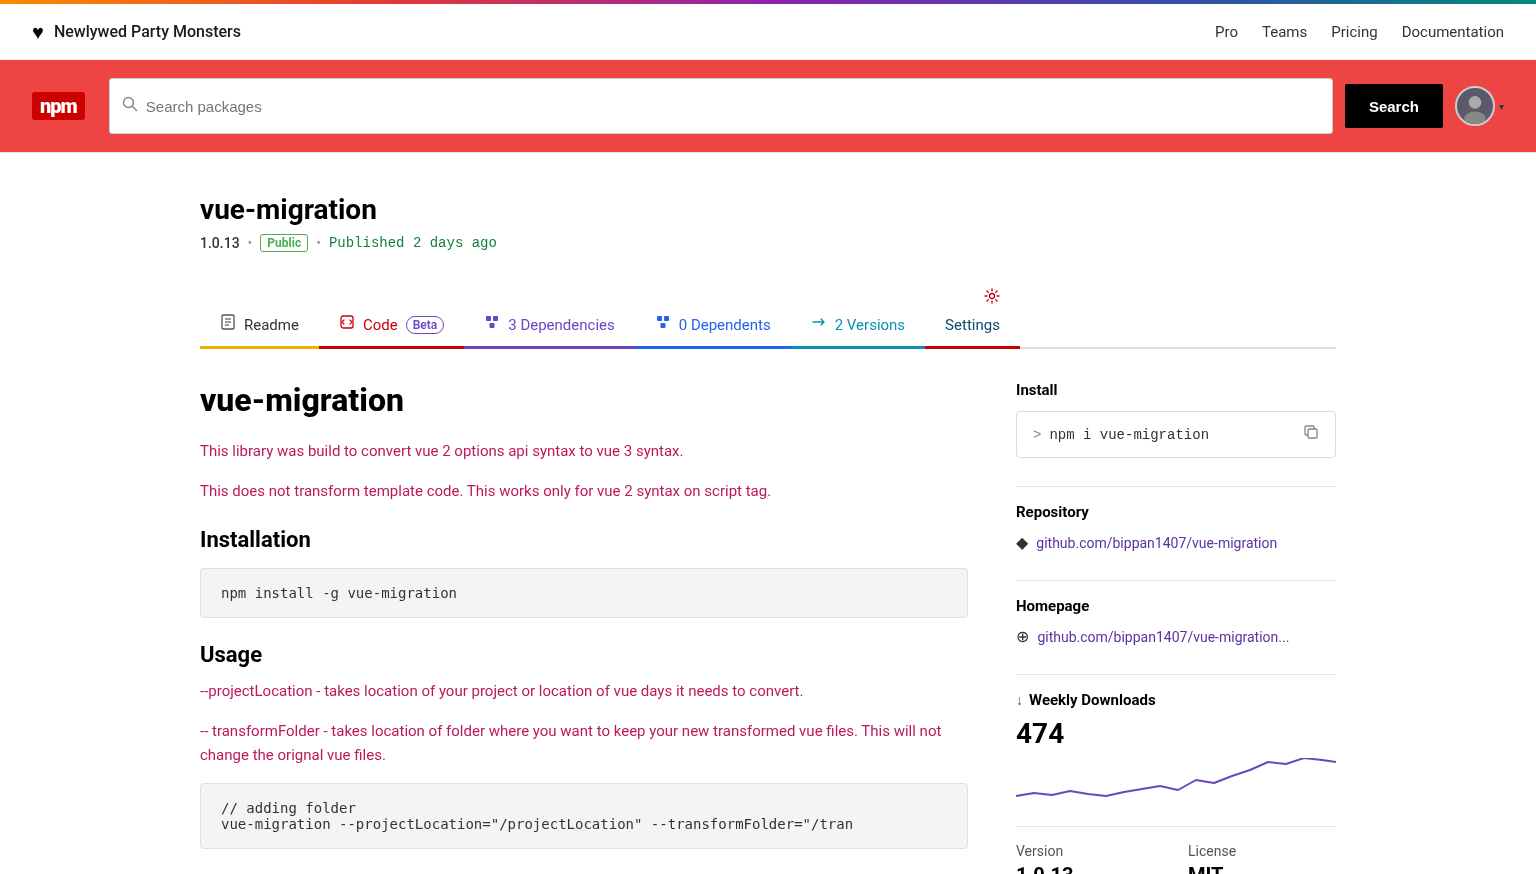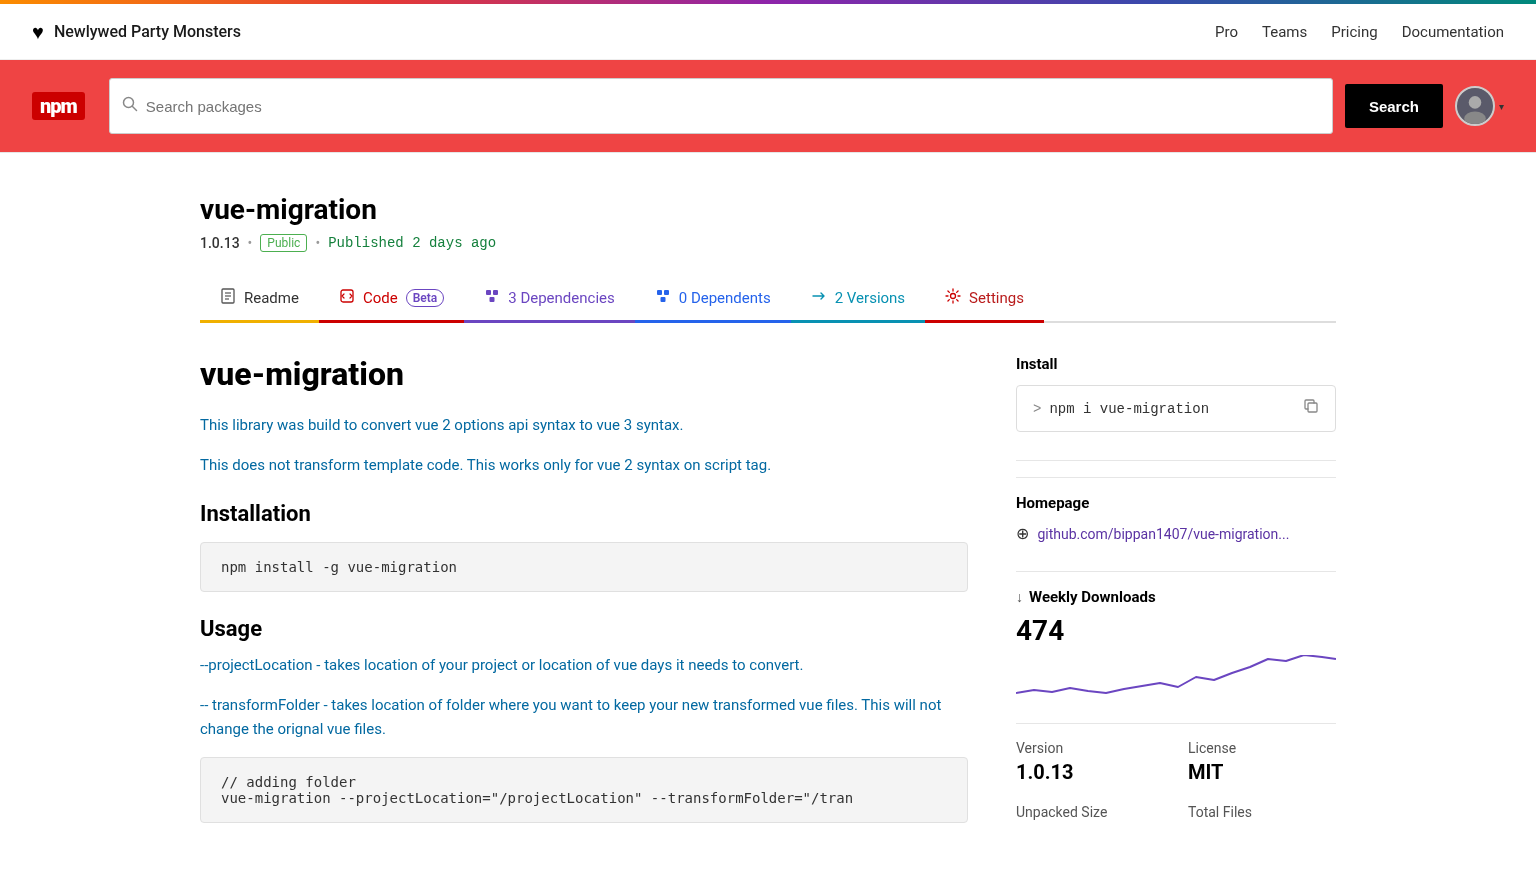--- a/index.html
+++ b/index.html
@@ -150,36 +150,36 @@
       font-size: 14px;
       color: #555;
     }
     .package-version { color: #333; font-weight: 500; }
     .package-dot { color: #999; }
     .public-badge {
       background: #fff;
       border: 1px solid #4caf50;
       color: #4caf50;
       font-size: 12px;
-      font-weight: 400;
+      font-weight: 700;
       padding: 1px 6px;
       border-radius: 3px;
     }
     .published-text { color: #15803d; font-family: Liberation Mono, monospace; }
 
     
     .tabs-container {
       display: flex;
       border-bottom: 2px solid #ddd;
       margin-bottom: 32px;
       gap: 0;
     }
     .tab-item {
       display: flex;
-      align-items: center;
+      align-items: flex-end;
       gap: 8px;
       padding: 12px 20px;
       cursor: pointer;
       font-size: 15px;
       color: #555;
       border-bottom: 3px solid transparent;
       margin-bottom: -2px;
       text-decoration: none;
       white-space: nowrap;
     }
@@ -197,22 +197,23 @@
     }
     .tab-item.active-dependents {
       color: #2563eb;
       border-bottom-color: #2563eb;
     }
     .tab-item.active-versions {
       color: #0891b2;
       border-bottom-color: #0891b2;
     }
     .tab-item.active-settings {
-      color: #b91c1c;
+      color: #0c4a6e;
       border-bottom-color: #cc0000;
+      flex-direction: column;
     }
     .tab-icon { font-size: 16px; }
     .beta-badge {
       background: transparent;
       border: 1px solid #6b46c1;
       color: #6b46c1;
       font-size: 12px;
       font-weight: 600;
       padding: 1px 6px;
       border-radius: 12px;
@@ -236,21 +237,21 @@
     
     .readme-title {
       font-size: 32px;
       font-weight: 800;
       margin-bottom: 20px;
       color: #000;
     }
     .readme-para {
       font-size: 15px;
       line-height: 1.6;
-      color: #0369a1;
+      color: #be185d;
       margin-bottom: 16px;
     }
     .readme-heading {
       font-size: 22px;
       font-weight: 700;
       margin: 24px 0 12px;
       color: #000;
     }
     .code-block {
       background: #f4f4f4;
@@ -519,20 +520,27 @@
             <svg width="16" height="16" viewBox="0 0 16 16" fill="none">
                 <rect x="5" y="5" width="9" height="9" rx="1" stroke="#888" stroke-width="1.3"></rect>
                 <path d="M11 5V3a1 1 0 00-1-1H3a1 1 0 00-1 1v7a1 1 0 001 1h2" stroke="#888" stroke-width="1.3" stroke-linecap="round"></path>
               </svg>
           </span>
         </div>
       </div>
 
       <hr class="divider">
 
+      <div class="sidebar-section">
+        <div class="sidebar-label">Repository</div>
+        <a href="#" class="repo-link">
+          <span class="repo-icon">◆</span>
+          <span>github.com/bippan1407/vue-migration</span>
+        </a>
+      </div>
 
       <hr class="divider">
 
       <div class="sidebar-section">
         <div class="sidebar-label">Homepage</div>
         <a href="#" class="homepage-link">
           <span class="repo-icon">⊕</span>
           <span>github.com/bippan1407/vue-migration...</span>
         </a>
       </div>

